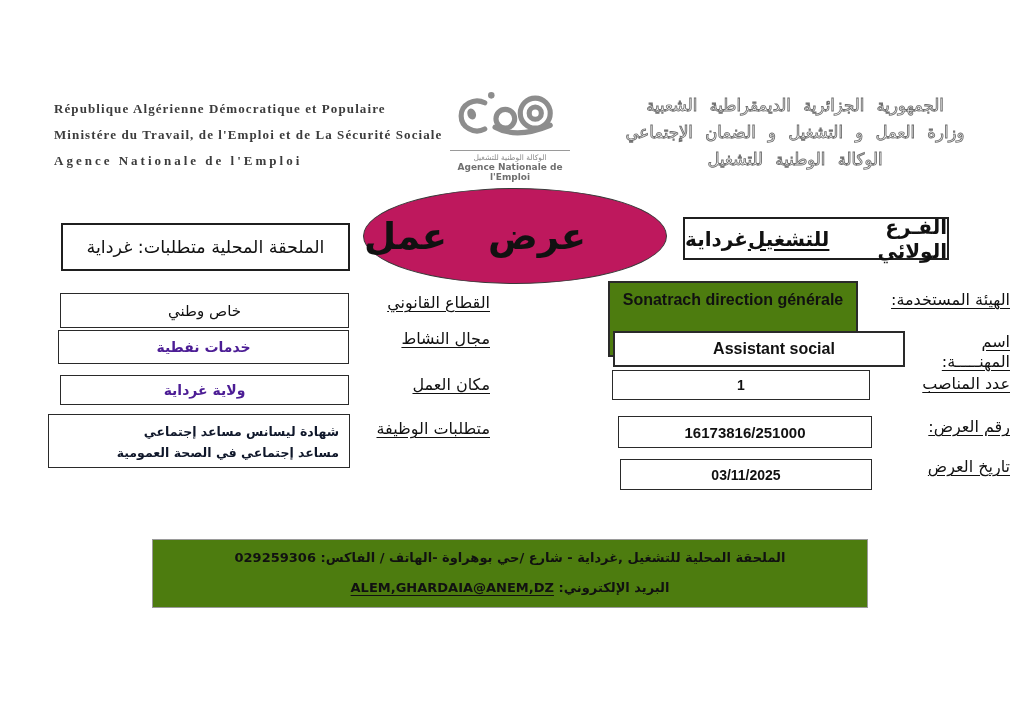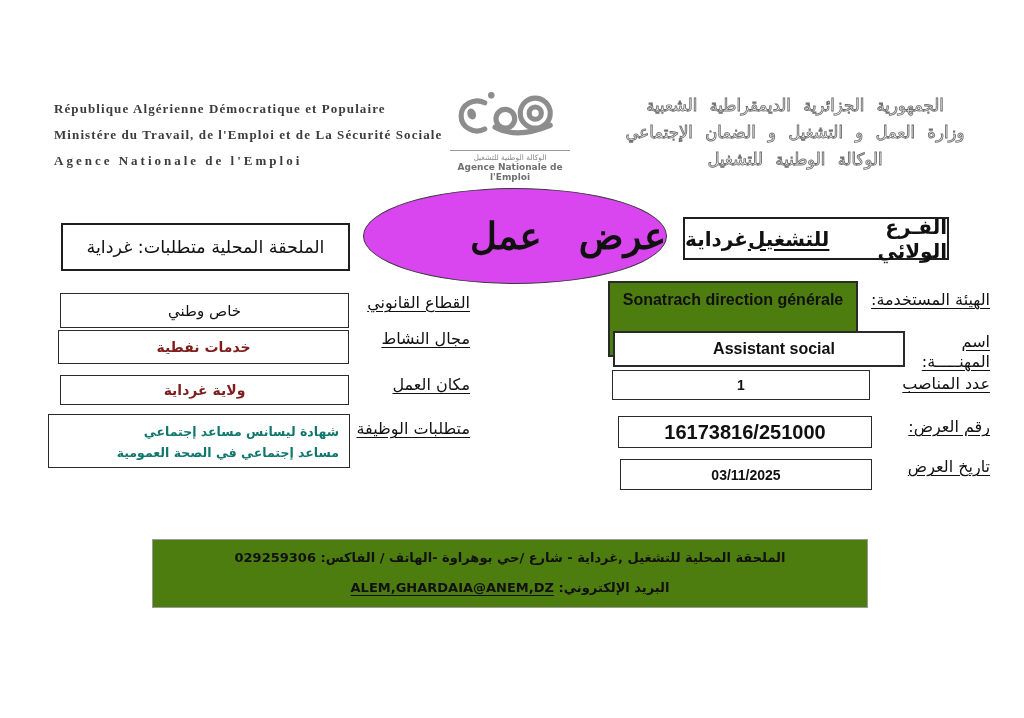--- a/index.html
+++ b/index.html
@@ -14,49 +14,49 @@
   .logo{left:440px;top:86px;width:140px;text-align:center;}
   .logo-divider{border-top:1px solid #9a9a9a;margin:2px 10px 2px 10px;}
   .logo-ar{font-size:7.5px;color:#8a8a8a;letter-spacing:0.5px;}
   .logo-fr{font-size:9px;font-weight:bold;color:#6f6f6f;}
   .ar-block{left:598px;top:92px;width:394px;text-align:center;direction:rtl;
             font-size:16.5px;line-height:27px;word-spacing:7px;
             color:#7a7a7a;-webkit-text-fill-color:#ffffff;-webkit-text-stroke:0.9px #6f6f6f;}
 
   
   .oval{left:363px;top:188px;width:302px;height:94px;border:1.5px solid #3a3a3a;border-radius:50%;
-        display:flex;align-items:center;justify-content:flex-end;background:#d946ef;font-family:Liberation Serif, serif;}
+        display:flex;align-items:center;justify-content:flex-start;background:#be185d;}
   .oval-text{font-size:37px;font-weight:bold;word-spacing:28px;direction:rtl;color:#111;}
   .wilaya-box{left:683px;top:217px;width:262px;height:39px;border:2px solid #1f1f1f;
               display:flex;align-items:center;justify-content:center;direction:rtl;
               font-size:20px;font-weight:bold;color:#111;}
   .annex-box{left:61px;top:223px;width:285px;height:44px;border:2px solid #1f1f1f;
              display:flex;align-items:center;justify-content:center;direction:rtl;
              font-size:17.5px;color:#111;}
 
   
   .lbl{direction:rtl;text-align:right;font-size:16px;color:#111;
-       text-decoration:underline;text-underline-offset:3px;}
+       text-decoration:underline;text-underline-offset:3px;padding-left:20px;}
   .rlbl{left:868px;width:122px;}
   .llbl{left:350px;width:120px;}
   .vbox{border:1.5px solid #2a2a2a;background:#fff;display:flex;align-items:center;justify-content:center;}
   .latin-b{font-family:"Liberation Sans",sans-serif;font-weight:bold;color:#111;}
-  .ar-b{font-weight:bold;color:#7f1d1d;direction:rtl;}
+  .ar-b{font-weight:bold;color:#4c1d95;direction:rtl;}
   .sonatrach-box{left:608px;top:281px;width:250px;height:76px;border:2px solid #2a2a2a;background:#4d7c0f;
                  text-align:center;font-size:16px;line-height:24px;padding-top:5px;box-sizing:border-box;z-index:1;}
   .assistant-box{left:613px;top:331px;width:258px;height:32px;border:2px solid #2a2a2a;z-index:2;font-size:16px;padding-left:30px;}
   .positions-box{left:612px;top:370px;width:256px;height:28px;font-size:14px;}
-  .offernum-box{left:618px;top:416px;width:252px;height:30px;font-size:20px;}
+  .offernum-box{left:618px;top:416px;width:252px;height:30px;font-size:15px;}
   .date-box{left:620px;top:459px;width:250px;height:29px;font-size:14px;}
   .legal-box{left:60px;top:293px;width:287px;height:33px;font-size:15px;direction:rtl;color:#111;}
   .activity-box{left:58px;top:330px;width:289px;height:32px;font-size:14px;}
   .workplace-box{left:60px;top:375px;width:287px;height:28px;font-size:14px;}
   .req-box{left:48px;top:414px;width:302px;height:54px;border:1.5px solid #2a2a2a;background:#fff;
            direction:rtl;text-align:right;padding:6px 10px 0 0;box-sizing:border-box;
-           font-size:12.5px;font-weight:bold;line-height:21px;color:#0f766e;}
+           font-size:12.5px;font-weight:bold;line-height:21px;color:#0f172a;}
   .u{text-decoration:underline;text-underline-offset:3px;}
 
   
   .footer-box{left:152px;top:539px;width:716px;height:69px;border:1px solid #9a9a9a;background:#4d7c0f;
               text-align:center;direction:rtl;box-sizing:border-box;}
   .footer-line1{margin-top:10px;font-size:13px;font-weight:bold;color:#111;}
   .footer-line2{margin-top:15px;font-size:13px;font-weight:bold;color:#111;}
 </style>
 </head>
 <body>

